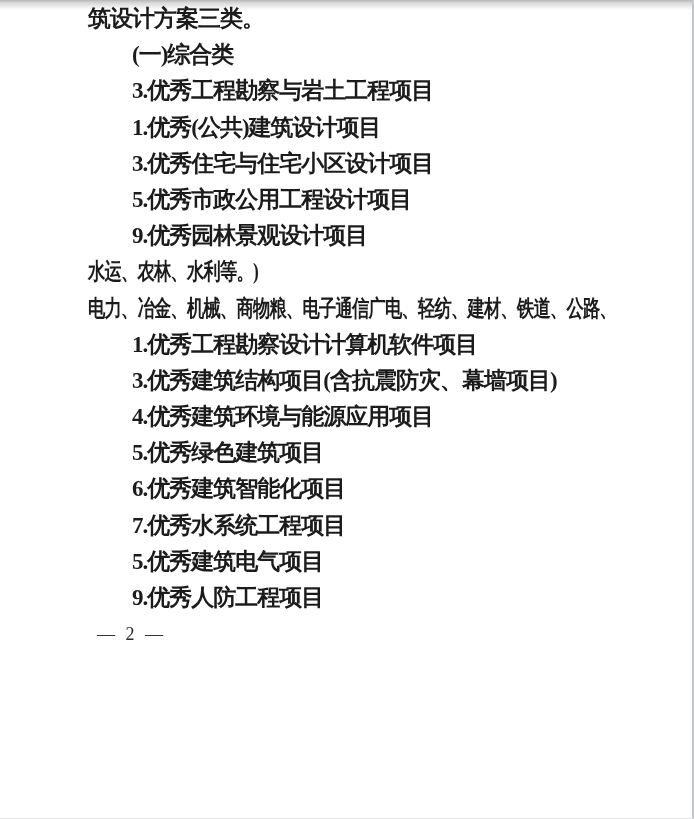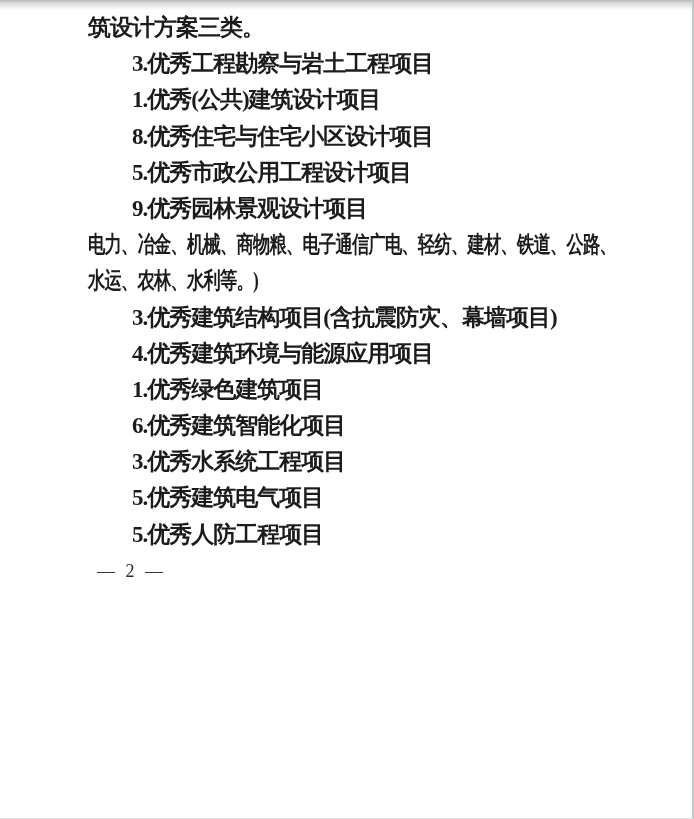--- a/index.html
+++ b/index.html
@@ -23,21 +23,21 @@
     content: "";
     position: absolute;
     left: 0; top: 0; right: 0;
     height: 10px;
     background: linear-gradient(to bottom, #b7b7b7 0%, #d9d9d9 30%, rgba(255,255,255,0) 100%);
     pointer-events: none;
   }
   .content {
     position: absolute;
     left: 88px;
-    top: 10px;
+    top: 1px;
     width: 540px;
   }
   .line {
     height: 36.2px;
     line-height: 36.2px;
     font-size: 23px;
     font-weight: 700;
     color: #1b1b1b;
     white-space: pre;
     letter-spacing: -1px;
@@ -62,31 +62,33 @@
     letter-spacing: 0.5px;
   }
 </style>
 </head>
 <body>
 
 <div class="page">
   <div class="content">
 
     <div class="line"><span>筑设计方案三类。</span></div>
+    <div class="line indent"><span>(一)综合类</span></div>
     <div class="line indent"><span>3.优秀工程勘察与岩土工程项目</span></div>
     <div class="line indent"><span>1.优秀(公共)建筑设计项目</span></div>
-    <div class="line indent"><span>8.优秀住宅与住宅小区设计项目</span></div>
+    <div class="line indent"><span>3.优秀住宅与住宅小区设计项目</span></div>
     <div class="line indent"><span>5.优秀市政公用工程设计项目</span></div>
     <div class="line indent"><span>9.优秀园林景观设计项目</span></div>
+    <div class="line"><span class="condensed">水运、农林、水利等。)</span></div>
     <div class="line"><span class="condensed">电力、冶金、机械、商物粮、电子通信广电、轻纺、建材、铁道、公路、</span></div>
-    <div class="line"><span class="condensed">水运、农林、水利等。)</span></div>
+    <div class="line indent"><span>1.优秀工程勘察设计计算机软件项目</span></div>
     <div class="line indent"><span>3.优秀建筑结构项目(含抗震防灾、幕墙项目)</span></div>
     <div class="line indent"><span>4.优秀建筑环境与能源应用项目</span></div>
-    <div class="line indent"><span>1.优秀绿色建筑项目</span></div>
+    <div class="line indent"><span>5.优秀绿色建筑项目</span></div>
     <div class="line indent"><span>6.优秀建筑智能化项目</span></div>
-    <div class="line indent"><span>3.优秀水系统工程项目</span></div>
+    <div class="line indent"><span>7.优秀水系统工程项目</span></div>
     <div class="line indent"><span>5.优秀建筑电气项目</span></div>
-    <div class="line indent"><span>5.优秀人防工程项目</span></div>
+    <div class="line indent"><span>9.优秀人防工程项目</span></div>
 
     <div class="footer-line"><span>—  2  —</span></div>
 
   </div>
 </div>
 
 </body></html>

